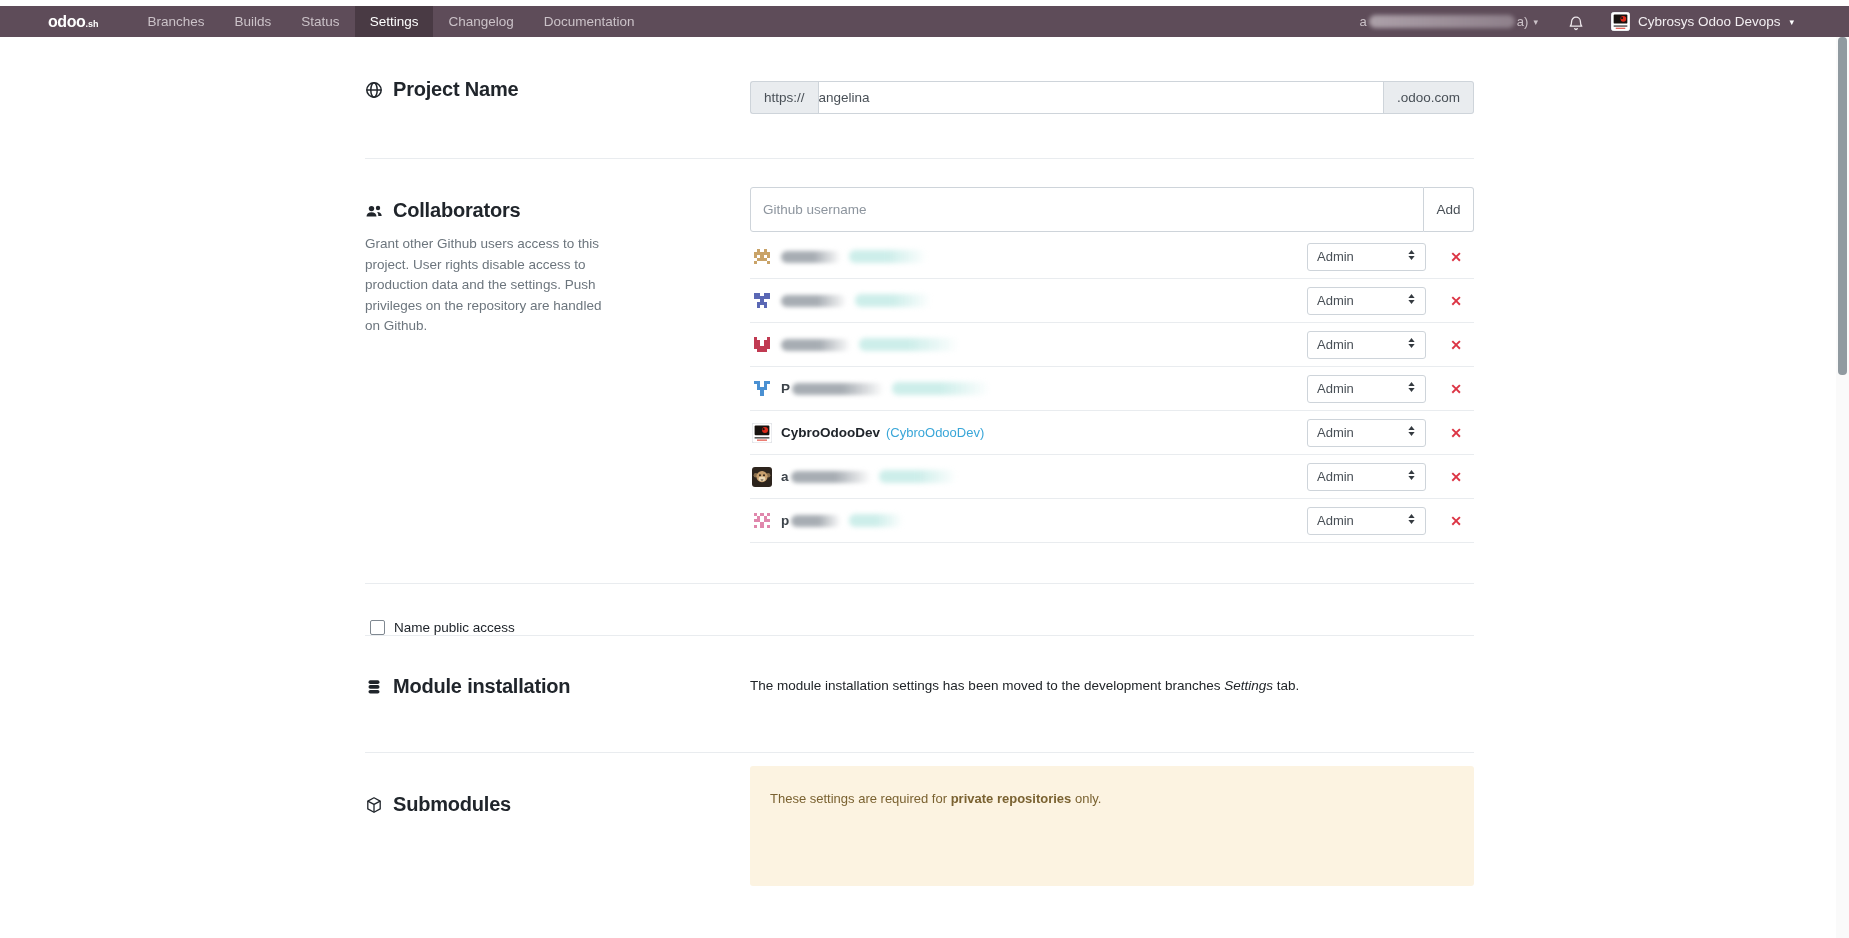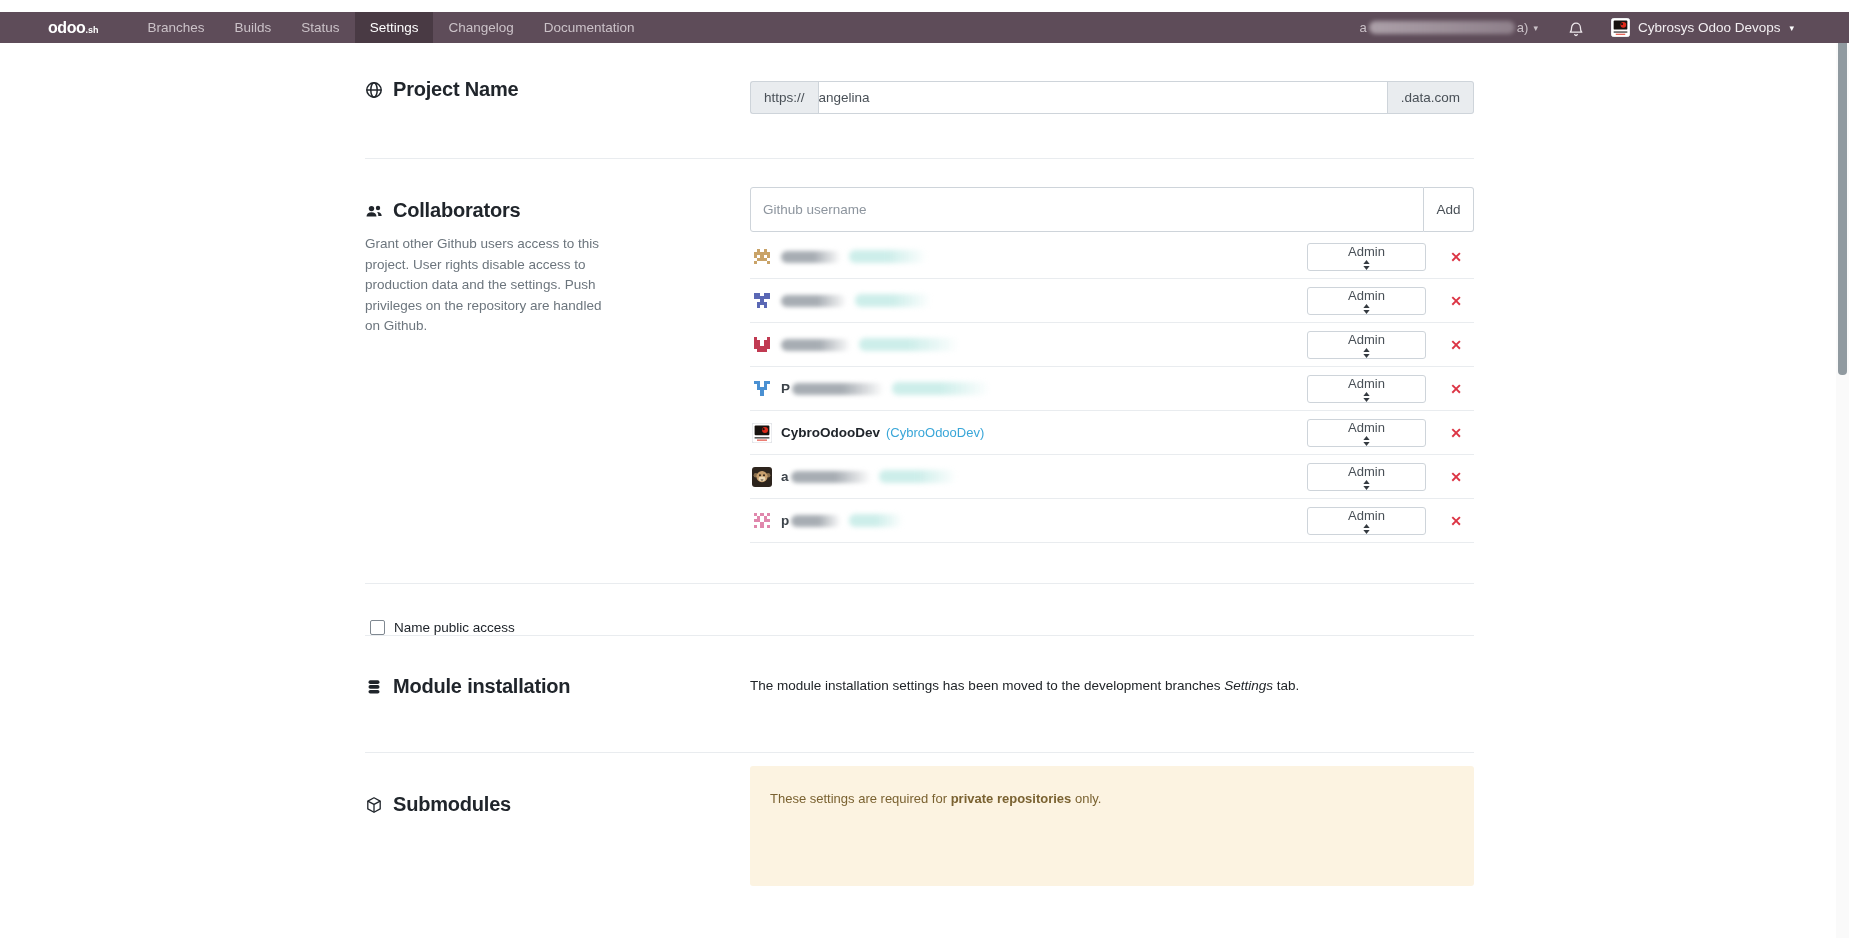--- a/index.html
+++ b/index.html
@@ -4,21 +4,21 @@
 <style>
   * { box-sizing: border-box; }
   html,body { margin:0; padding:0; }
   body {
     width:1849px; height:938px; overflow:hidden; position:relative;
     background:#fff; font-family:"Liberation Sans", sans-serif;
   }
 
   
   .navbar {
-    position:absolute; top:12px; left:0; width:100%; height:31px;
+    position:absolute; top:6px; left:0; width:100%; height:31px;
     background:#5e4c59; display:flex; align-items:stretch; justify-content:space-between; z-index:10;
   }
   .nav-left { display:flex; align-items:stretch; }
   .logo { display:flex; align-items:center; margin-left:48px; color:#fff; text-decoration:none; cursor:pointer; }
   .logo-main { font-weight:700; font-size:16px; letter-spacing:-0.4px; }
   .logo-sub  { font-size:9px; font-weight:700; margin-top:5px; }
   .nav-items { display:flex; align-items:stretch; margin-left:34px;justify-content:flex-end; }
   .nav-item {
     display:flex; align-items:center; padding:0 15px; font-size:13.5px;
     color:#cbc2c8; text-decoration:none; cursor:pointer; white-space:nowrap;
@@ -91,21 +91,21 @@
   .name-prefix { font-weight:700; color:#3c434a; margin-right:2px; }
   .blur-name { height:12px; border-radius:6px; filter:blur(2px);
     background:linear-gradient(90deg,#a7adb3 55%, rgba(167,173,179,0)); }
   .blur-paren { height:13px; border-radius:6px; margin-left:8px; filter:blur(2.5px);
     background:linear-gradient(90deg,#cdeeea 50%, rgba(205,238,234,0)); }
   .collab-strong { font-weight:700; color:#20252b; }
   .collab-alias { color:#39a6d8; font-size:13px; margin-left:6px; }
   .role-select {
     width:119px; height:28px; border:1px solid #ced4da; border-radius:3px; background:#fff;
     display:flex; align-items:center; justify-content:space-between; padding:0 9px;
-    font-size:13px; color:#495057; cursor:pointer; flex-shrink:0;flex-direction:column;
+    font-size:13px; color:#495057; cursor:pointer; flex-shrink:0;
   }
   .remove-btn {
     width:16px; margin-left:22px; background:none; border:none; padding:0;
     color:#dc3545; font-size:14px; font-weight:700; cursor:pointer; font-family:inherit; flex-shrink:0;
   }
 
   
   .s-public .section-left { padding-top:35px; padding-bottom:45px; }
   .s-public .section-right { padding-top:36px; }
   .pub-check { display:flex; align-items:center; gap:9px; font-size:13.5px; color:#20252b; cursor:pointer; margin-left:5px; }
@@ -190,21 +190,21 @@
                 <path d="M1.8 9h14.4"></path>
             </svg>
           </span>
           <span>Project Name</span>
         </h2>
       </div>
       <div class="section-right">
         <div class="input-group">
           <span class="ig-prefix">https://</span>
           <input class="ig-input" type="text" value="angelina" style="">
-          <span class="ig-suffix">.data.com</span>
+          <span class="ig-suffix">.odoo.com</span>
         </div>
       </div>
     </section>
 
     <section class="section s-collab">
       <div class="section-left">
         <h2 class="sec-title">
           <span class="h-icon">
             <svg width="18" height="18" viewBox="0 0 18 18" fill="#20252b">
               <circle cx="6.5" cy="6.6" r="2.7"></circle>

